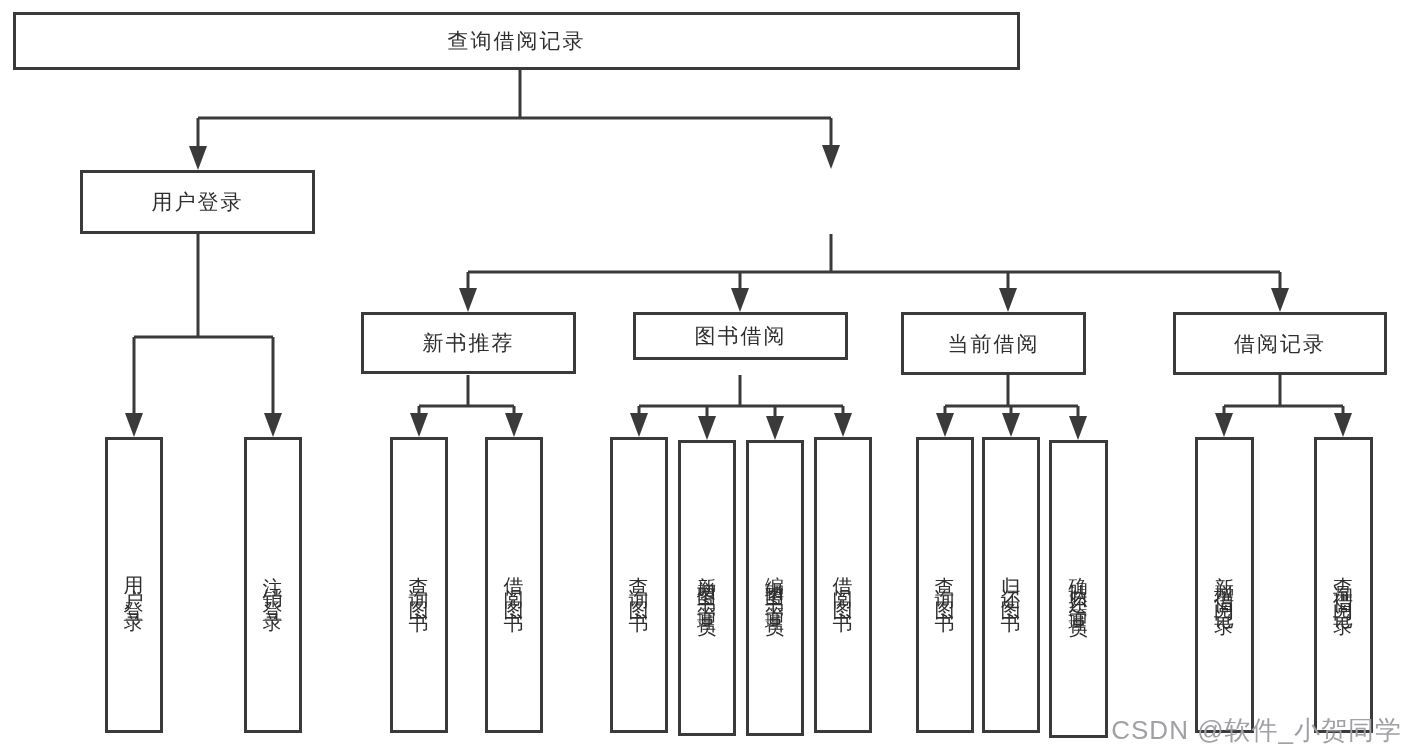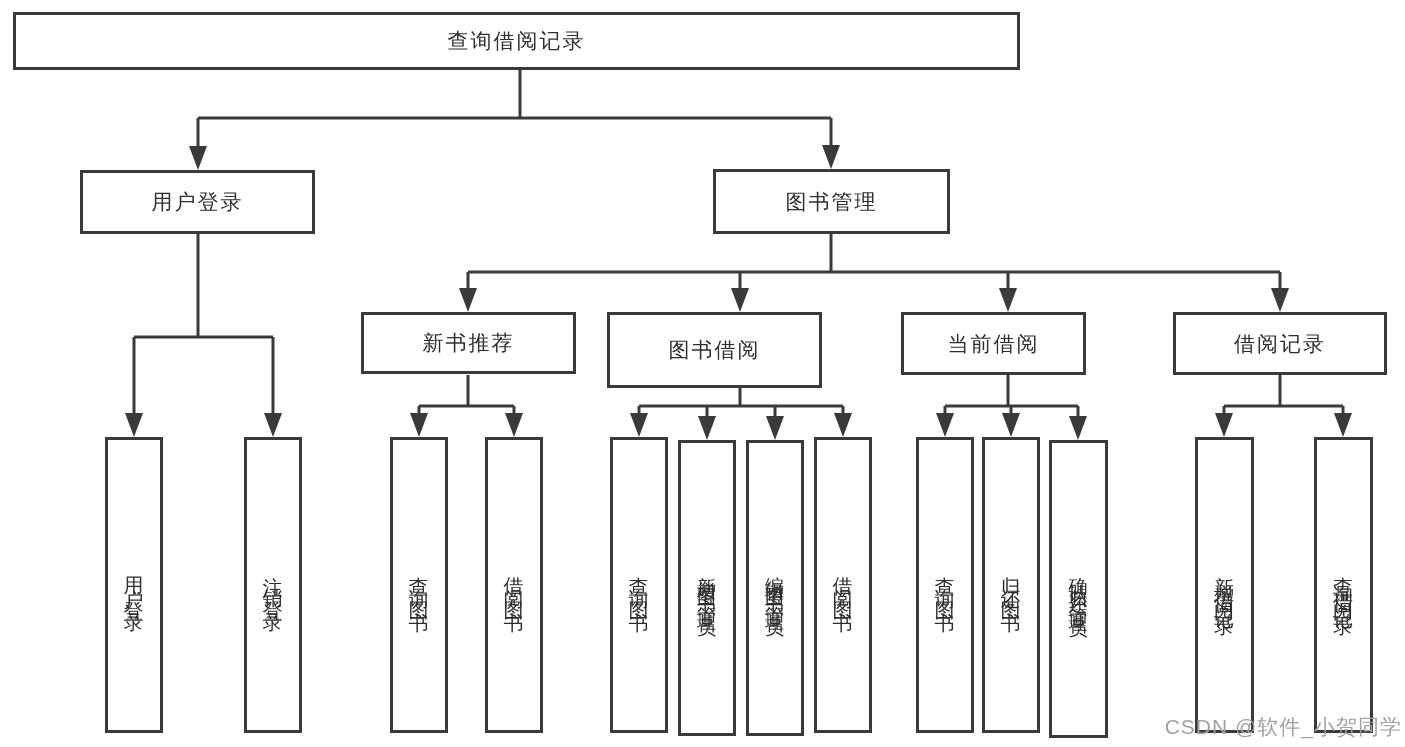--- a/index.html
+++ b/index.html
@@ -48,21 +48,21 @@
     line-height: 1;
     letter-spacing: 12px;
     white-space: nowrap;
   }
   .vbox span.ls-m { letter-spacing: 8px; }
   .vbox span.ls-s { letter-spacing: 6px; font-size: 19px; }
   .watermark {
     position: absolute;
     right: 3px;
     top: 713px;
-    font-size: 21px;
+    font-size: 26px;
     color: var(--watermark);
     letter-spacing: 1px;
     white-space: nowrap;
     z-index: 5;
   }
 </style>
 </head>
 <body>
 
 <div class="stage">
@@ -102,28 +102,25 @@
       M1334 413 L1352 413 L1343 437 Z"></path>
   </svg>
 
   <div class="box hbox" style="left:13px;top:12px;width:1007px;height:58px">
     <span>查询借阅记录</span>
   </div>
 
   <div class="box hbox" style="left:80px;top:170px;width:235px;height:64px">
     <span>用户登录</span>
   </div>
-  <div class="box hbox" style="left:713px;top:169px;width:237px;height:65px">
-    <span>图书管理</span>
-  </div>
 
   <div class="box hbox" style="left:361px;top:312px;width:215px;height:62px">
     <span>新书推荐</span>
   </div>
-  <div class="box hbox" style="left:607px;top:312px;width:215px;height:76px">
+  <div class="box hbox" style="left:633px;top:312px;width:215px;height:48px">
     <span>图书借阅</span>
   </div>
   <div class="box hbox" style="left:901px;top:312px;width:185px;height:63px">
     <span>当前借阅</span>
   </div>
   <div class="box hbox" style="left:1173px;top:312px;width:214px;height:63px">
     <span>借阅记录</span>
   </div>
 
   <div class="box vbox" style="left:105px;top:437px;width:58px;height:296px">

